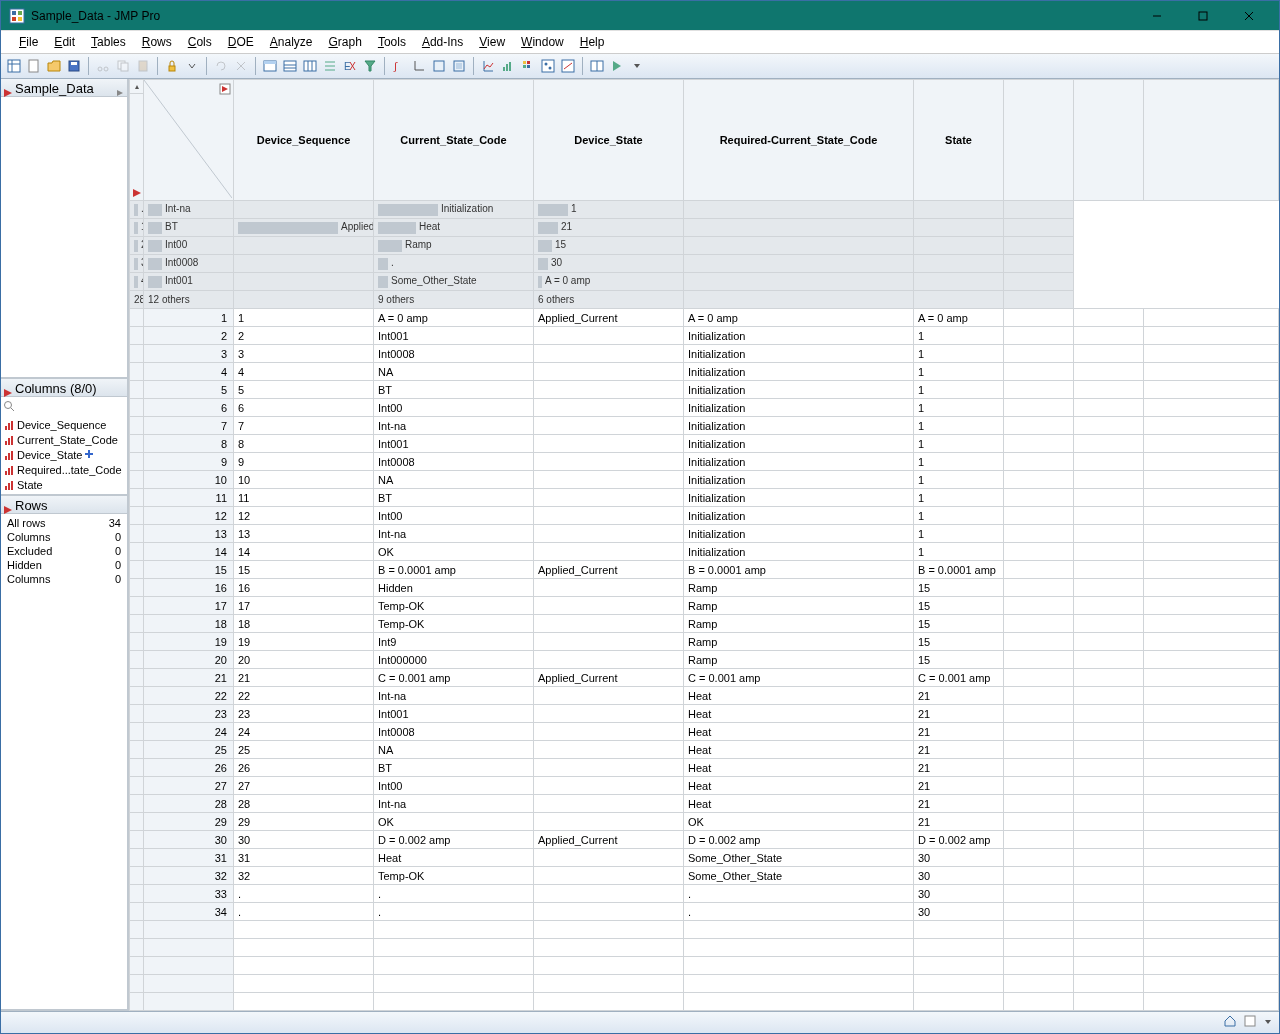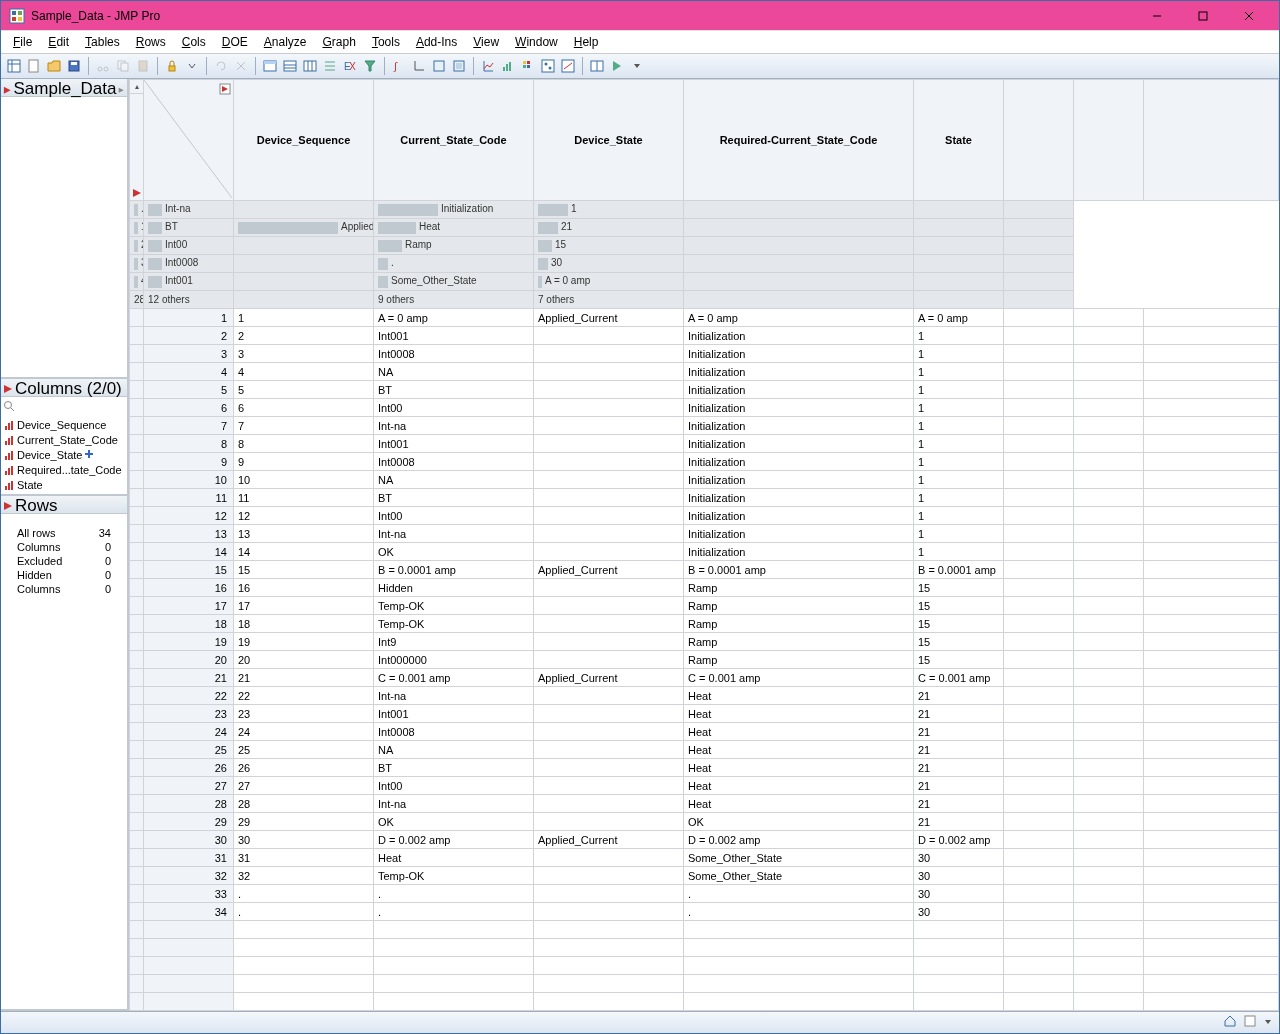--- a/index.html
+++ b/index.html
@@ -1,36 +1,36 @@
 <!DOCTYPE html>
 <html><head>
 <meta charset="utf-8">
 <style>
 * { box-sizing: border-box; margin: 0; padding: 0; }
 body { font-family: "Segoe UI", Tahoma, sans-serif; font-size: 12px; background: #fff; width: 1280px; height: 1034px; overflow: hidden; display: flex; flex-direction: column; border: 1px solid #3a6ea5; }
-.titlebar { height: 30px; background: #ec4899; display: flex; align-items: center; padding: 0 8px; border-bottom: 1px solid #e0e0e0; }
+.titlebar { height: 30px; background: #0f766e; display: flex; align-items: center; padding: 0 8px; border-bottom: 1px solid #e0e0e0; }
 .titlebar .icon { width: 16px; height: 16px; margin-right: 6px; }
 .titlebar .title { flex: 1; font-size: 12px; color: #000; }
 .titlebar .winbtns { display: flex; gap: 2px; }
 .titlebar .winbtn { width: 44px; height: 28px; display: flex; align-items: center; justify-content: center; cursor: pointer; }
-.menubar { height: 22px; background: #fff; display: flex; align-items: center; padding: 0 4px; font-size: 12px; }
+.menubar { height: 22px; background: #fff; display: flex; align-items: center; padding: 0 4px; font-size: 12px; margin-left: 6px; }
 .menubar .menuitem { padding: 2px 8px; cursor: pointer; }
 .menubar .menuitem .ul { text-decoration: underline; }
 .toolbar { height: 26px; background: linear-gradient(#f3f7fb, #dce6f2); display: flex; align-items: center; padding: 0 4px; border-top: 1px solid #ccc; border-bottom: 1px solid #a0b0c0; gap: 2px; }
 .toolbar .tbtn { width: 18px; height: 18px; display: flex; align-items: center; justify-content: center; cursor: pointer; border: 1px solid transparent; }
 .toolbar .sep { width: 1px; height: 18px; background: #a0b0c0; margin: 0 3px; }
 .mainarea { flex: 1; display: flex; overflow: hidden; }
 .leftpanels { width: 128px; display: flex; flex-direction: column; border-right: 2px solid #c0c8d0; }
 .panel { border-bottom: 2px solid #c0c8d0; }
-.panel-head { height: 18px; background: linear-gradient(#f0f4f8, #dce4ec); border-bottom: 1px solid #c0c8d0; display: flex; align-items: flex-start; padding: 0 2px; font-size: 17px; }
+.panel-head { height: 18px; background: linear-gradient(#f0f4f8, #dce4ec); border-bottom: 1px solid #c0c8d0; display: flex; align-items: flex-end; padding: 0 2px; font-size: 13px; }
 .redtri { width: 10px; height: 10px; display: inline-block; margin-right: 2px; cursor: pointer; }
 .panel-head .title { flex: 1; }
 .panel-head .disc { width: 10px; height: 10px; }
 .panel1 { height: 300px; }
-.panel-body { padding: 12px; font-size: 11px; }
+.panel-body { padding: 2px; font-size: 11px; }
 .searchrow { display: flex; align-items: center; height: 18px; padding: 0 2px; }
 .searchrow svg { width: 12px; height: 12px; margin-right: 2px; }
 .collist { padding: 2px; }
 .colitem { display: flex; align-items: center; height: 15px; font-size: 11px; cursor: pointer; }
 .colitem svg { width: 12px; height: 12px; margin-right: 2px; }
 .rowspanel { flex: 1; }
 .rowspanel .rline { display: flex; justify-content: space-between; padding: 1px 4px; font-size: 11px; }
 .gridarea { flex: 1; display: flex; flex-direction: column; overflow: hidden; background: #fff; }
 .gridscroll { flex: 1; overflow: auto; }
 table.grid { border-collapse: collapse; width: 100%; font-size: 11px; table-layout: fixed; }
@@ -295,21 +295,21 @@
         <span class="disc"><svg viewBox="0 0 10 10">
               <path d="M2 2 L8 5 L2 8 Z" fill="#888"></path>
             </svg></span>
       </div>
     </div>
     <div class="panel">
       <div class="panel-head">
         <span class="redtri"><svg viewBox="0 0 10 10">
               <path d="M1 1 L9 5 L1 9 Z" fill="#c33"></path>
             </svg></span>
-        <span class="title">Columns (2/0)</span>
+        <span class="title">Columns (8/0)</span>
       </div>
       <div class="searchrow">
         <svg viewBox="0 0 12 12">
             <circle cx="5" cy="5" r="3.5" fill="none" stroke="#888"></circle>
             <line x1="8" y1="8" x2="11" y2="11" stroke="#888"></line>
           </svg>
       </div>
       <div class="collist" id="collist">
           <div class="colitem">
             <svg viewBox="0 0 12 12">
@@ -475,21 +475,21 @@
               <td><span class="summarybar" style="width:4px"></span>A = 0 amp</td>
               <td></td>
               <td></td>
               <td></td>
             </tr>
             <tr class="summaryrow">
               <td>28 others</td>
               <td>12 others</td>
               <td></td>
               <td>9 others</td>
-              <td>7 others</td>
+              <td>6 others</td>
               <td></td>
               <td></td>
               <td></td>
             </tr>
           </tbody>
         <tbody id="databody">
             <tr>
               <td class="topleftctrl"></td>
               <td class="rownum">1</td>
               <td>1</td>

